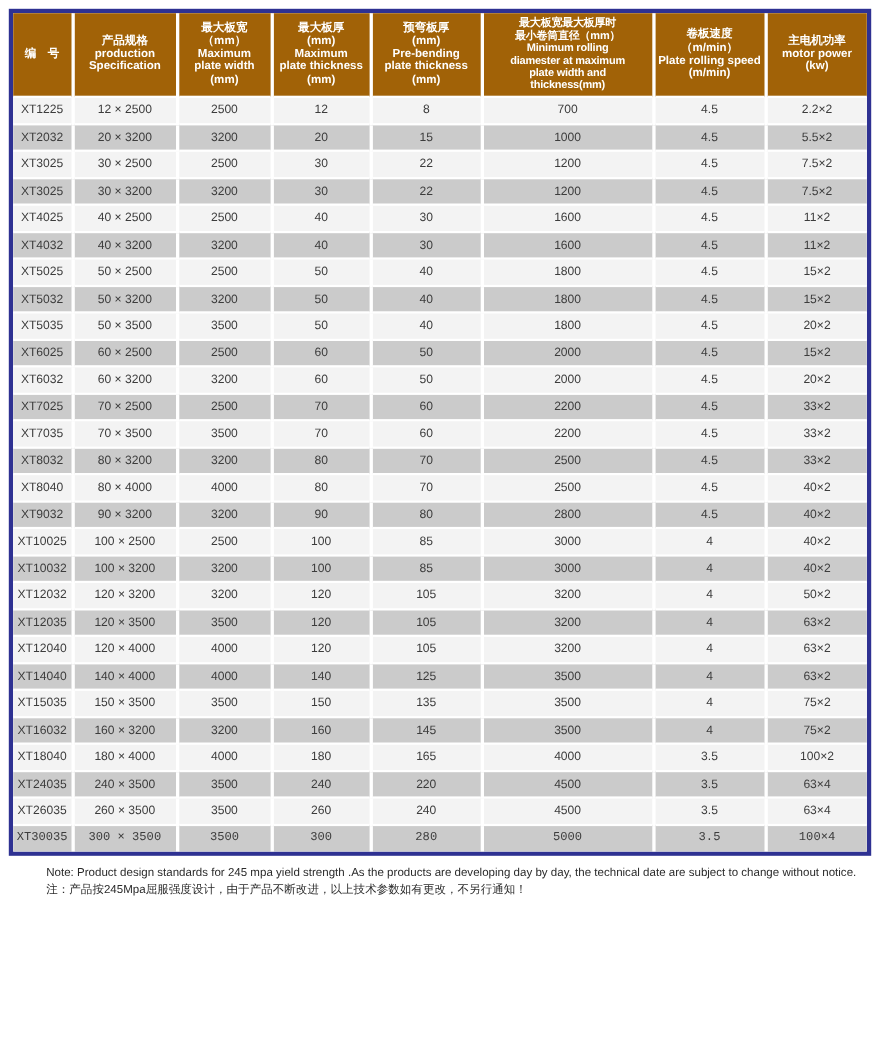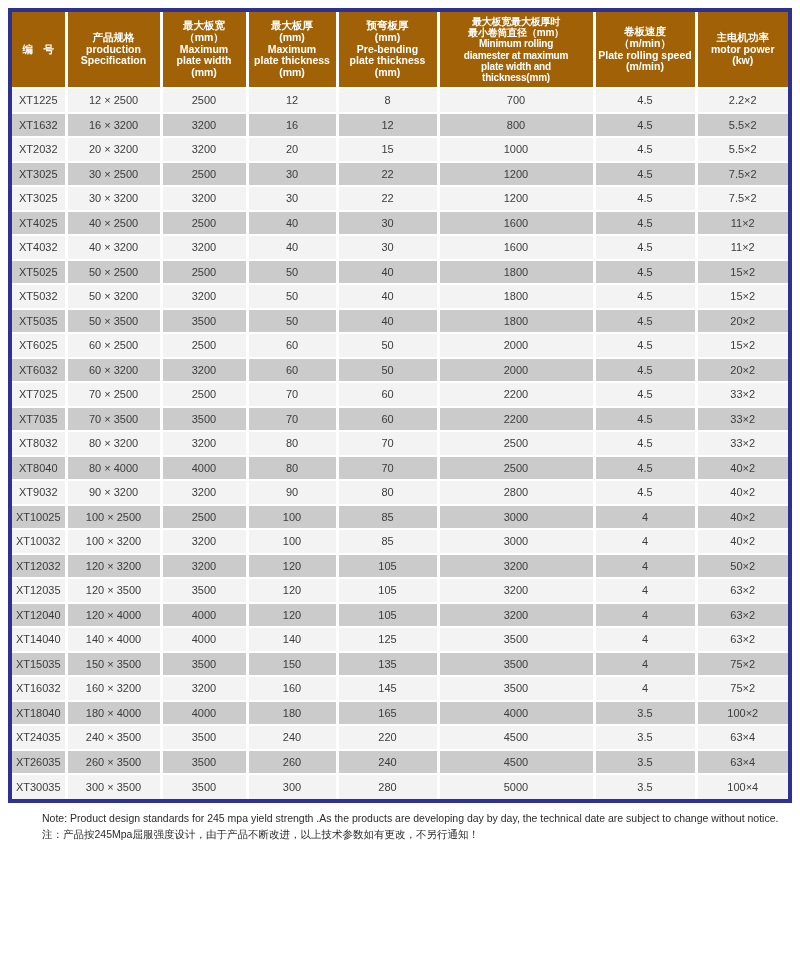--- a/index.html
+++ b/index.html
@@ -45,21 +45,21 @@
     color: #3c3c3c;
     font-size: 11px;
     text-align: center;
     vertical-align: middle;
     height: 24.5px;
     padding: 1px 2px;
     border-right: 3px solid #ffffff;
     border-bottom: 2px solid #ffffff;
   }
   table.spec-table td:last-child { border-right: none; }
-  table.spec-table tbody tr:last-child td { border-bottom: none; }
+  table.spec-table tbody tr:last-child td { border-bottom: none; font-family: Liberation Mono, monospace; }
   table.spec-table tbody tr:nth-child(odd) td { background: #f3f3f3; }
   table.spec-table tbody tr:nth-child(even) td { background: #cbcbcb; }
   .notes {
     padding: 7px 2px 0 2px;
   }
   .note-line {
     font-size: 10.5px;
     color: #2b2b2b;
     line-height: 1.55;
     white-space: nowrap;
@@ -123,30 +123,20 @@
             <td>XT1225</td>
             <td>12 × 2500</td>
             <td>2500</td>
             <td>12</td>
             <td>8</td>
             <td>700</td>
             <td>4.5</td>
             <td>2.2×2</td>
           </tr>
           <tr>
-            <td>XT1632</td>
-            <td>16 × 3200</td>
-            <td>3200</td>
-            <td>16</td>
-            <td>12</td>
-            <td>800</td>
-            <td>4.5</td>
-            <td>5.5×2</td>
-          </tr>
-          <tr>
             <td>XT2032</td>
             <td>20 × 3200</td>
             <td>3200</td>
             <td>20</td>
             <td>15</td>
             <td>1000</td>
             <td>4.5</td>
             <td>5.5×2</td>
           </tr>
           <tr>

